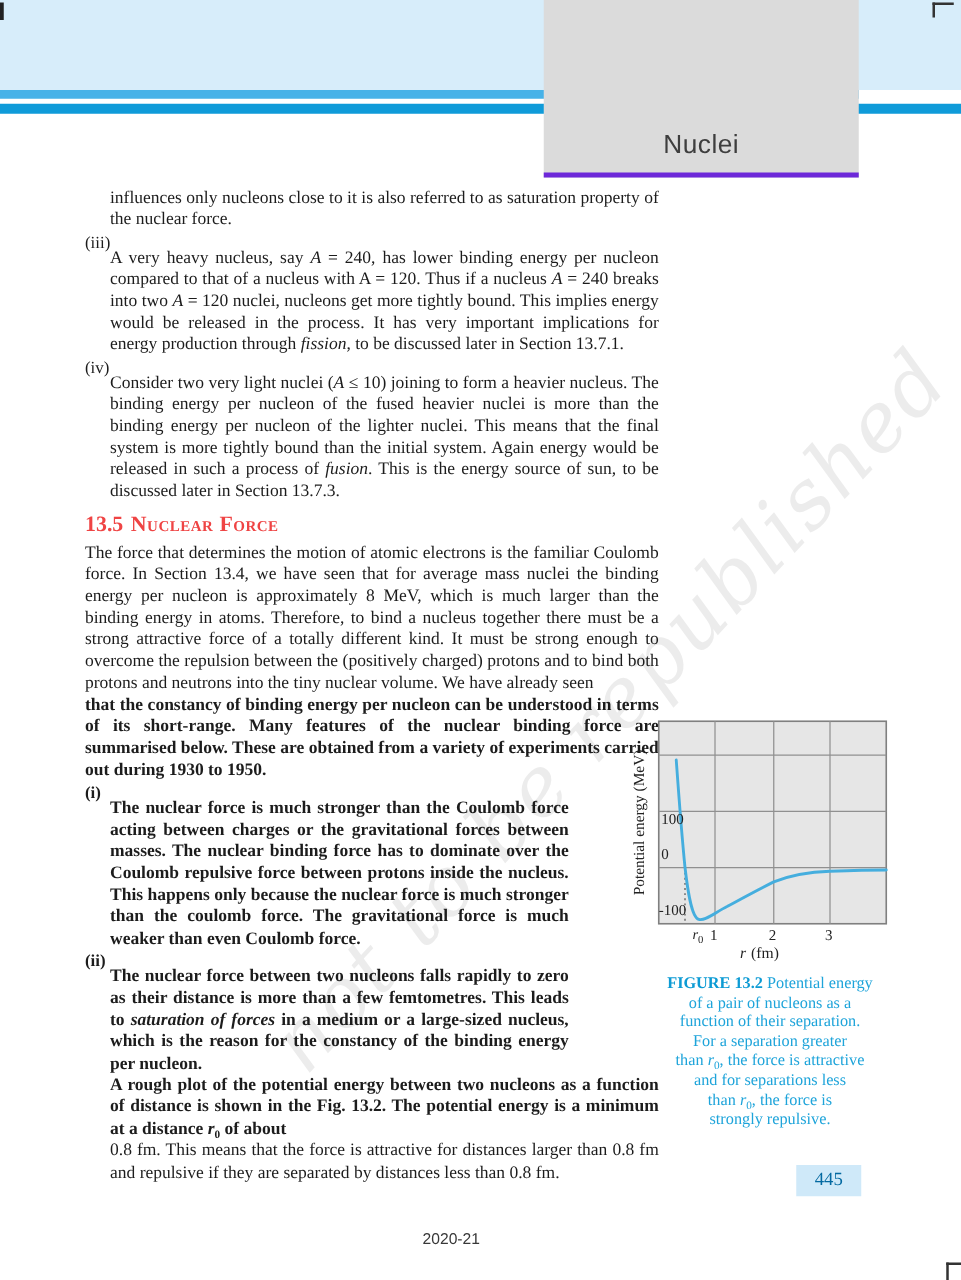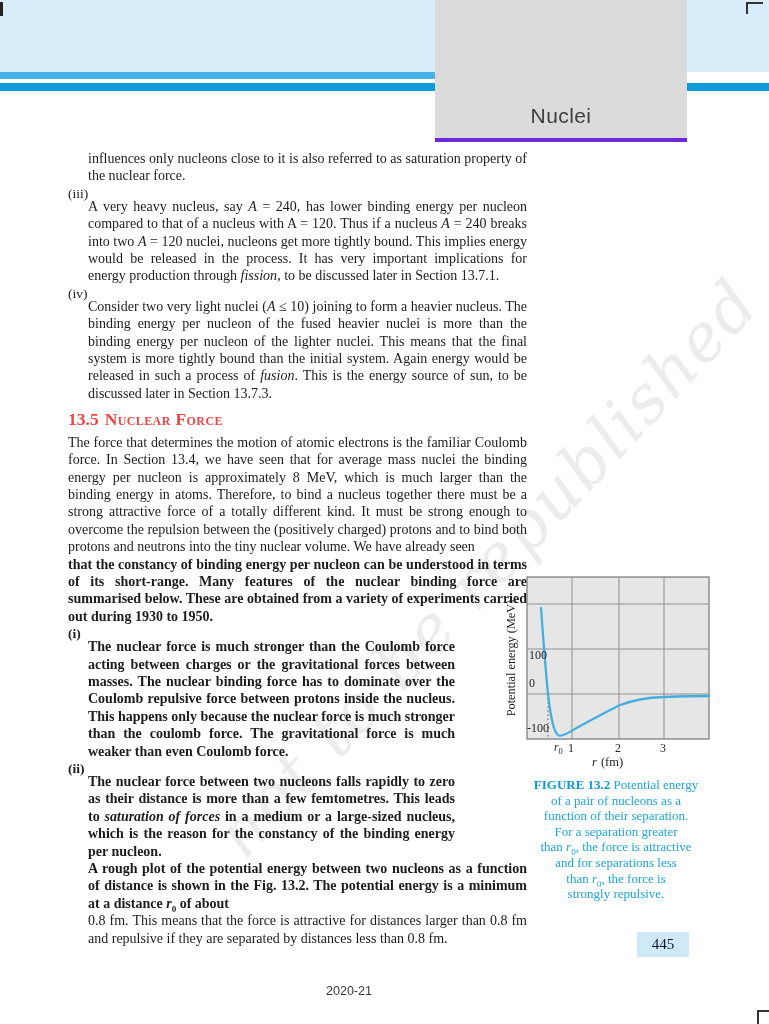--- a/index.html
+++ b/index.html
@@ -54,24 +54,24 @@
   .figure{position:absolute;left:496px;top:566px;width:240px;z-index:2;}
   .fig-caption{
     margin-top:2px;text-align:center;font-size:13px;line-height:15.6px;color:#1ea4da;
   }
   .fig-caption .bd{color:#0d9bd4;}
 
   
   .page-badge{
     position:absolute;left:637px;top:932px;width:52px;height:25px;background:#cfe9f9;
     display:flex;align-items:center;justify-content:center;
-    font-size:15px;color:#0f172a;z-index:2;
+    font-size:15px;color:#0369a1;z-index:2;
   }
   .footer{
-    position:absolute;left:0;top:984px;width:698px;text-align:center;
+    position:absolute;left:12px;top:984px;width:698px;text-align:center;
     font-family:"Liberation Sans","DejaVu Sans",sans-serif;font-size:12.5px;color:#383838;z-index:2;
   }
 </style>
 </head>
 <body>
 
 <div class="banner"></div>
 <div class="stripe-a"></div>
 <div class="stripe-b"></div>
 <div class="chapter-tab">

